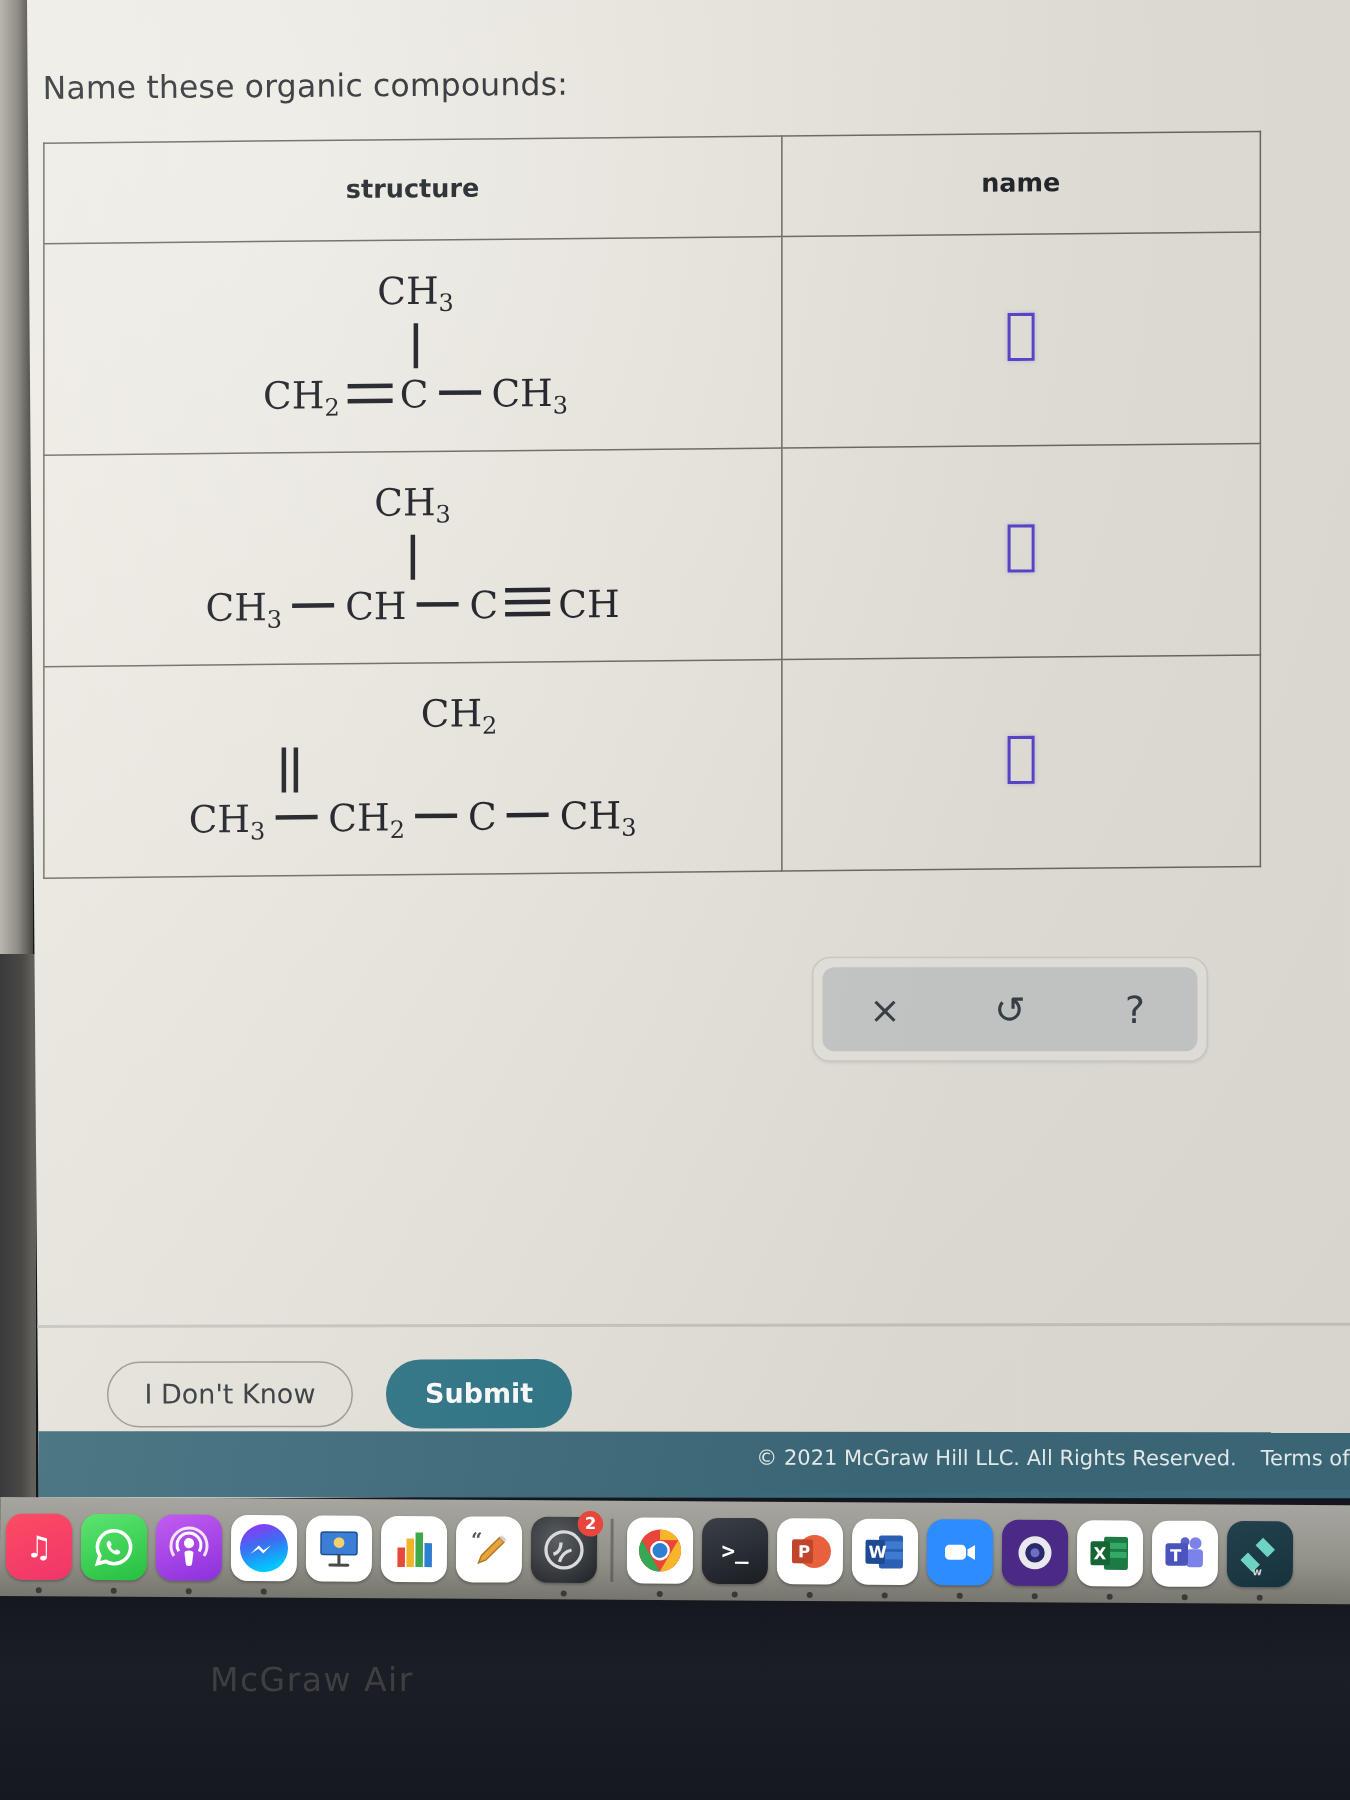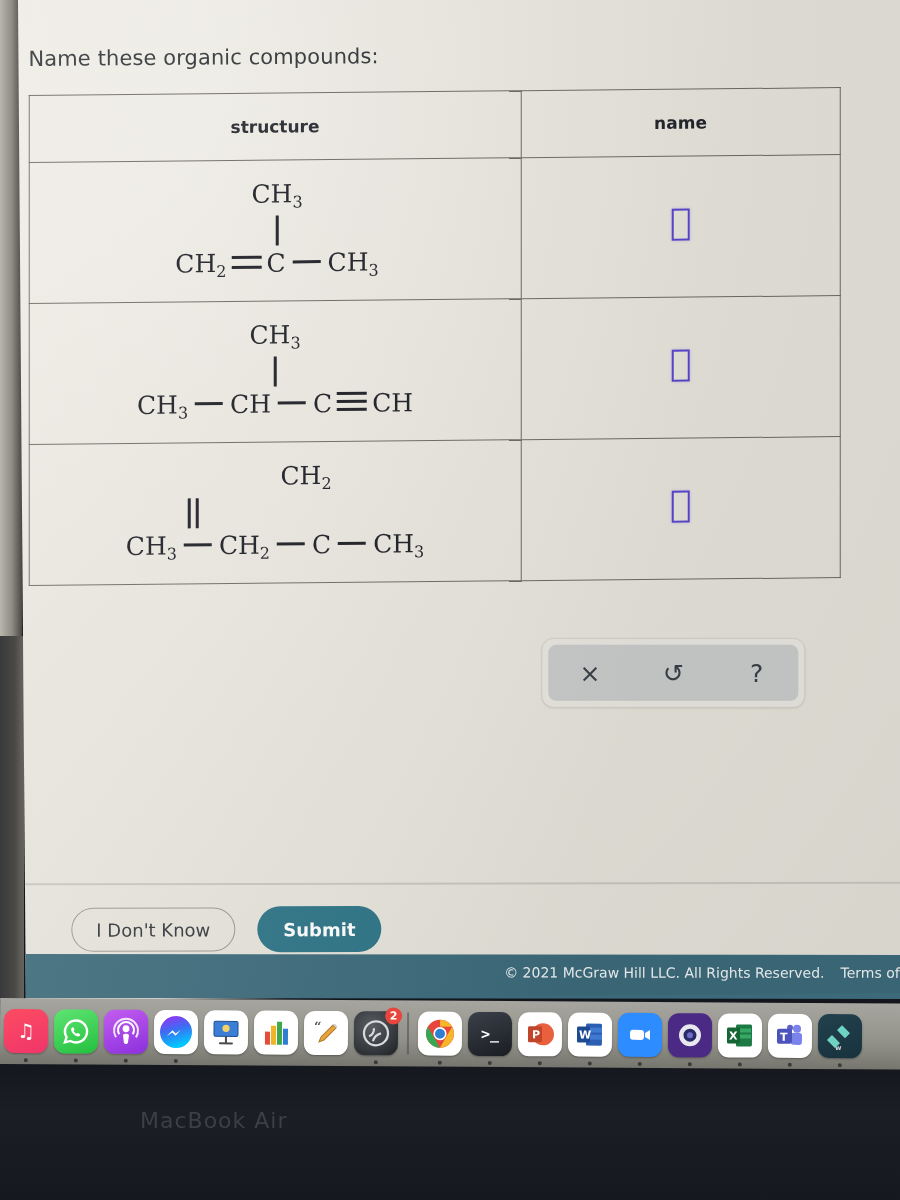--- a/index.html
+++ b/index.html
@@ -255,21 +255,21 @@
   .ic-excel  { background: #fff; }
   .ic-teams  { background: #fff; }
   .ic-wix    { background: linear-gradient(160deg,#23414e,#16323d); }
 </style>
 </head>
 <body>
 
 <div id="root">
 
   <div class="bezel-bottom"></div>
-  <div class="macbook-label">MacBook Air</div>
+  <div class="macbook-label">McGraw Air</div>
 
   <div class="desk-left"></div>
   <div class="desk-left-dark"></div>
 
   <div class="page">
 
     <div class="prompt">Name these organic compounds:</div>
 
     <table class="qtable">
       <colgroup>

